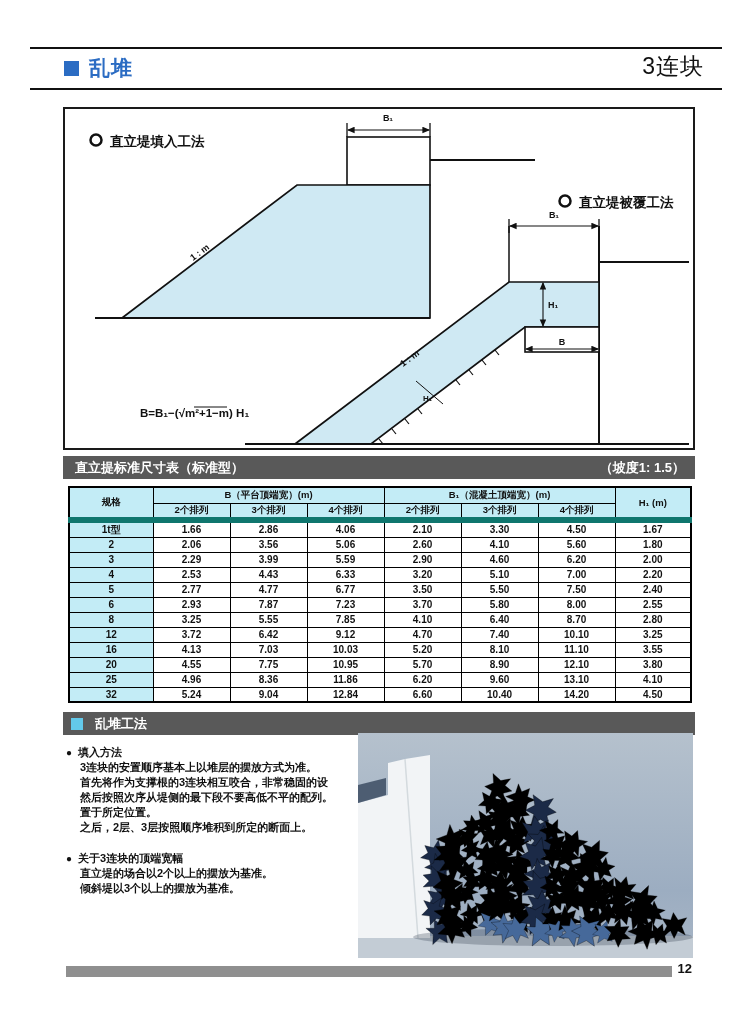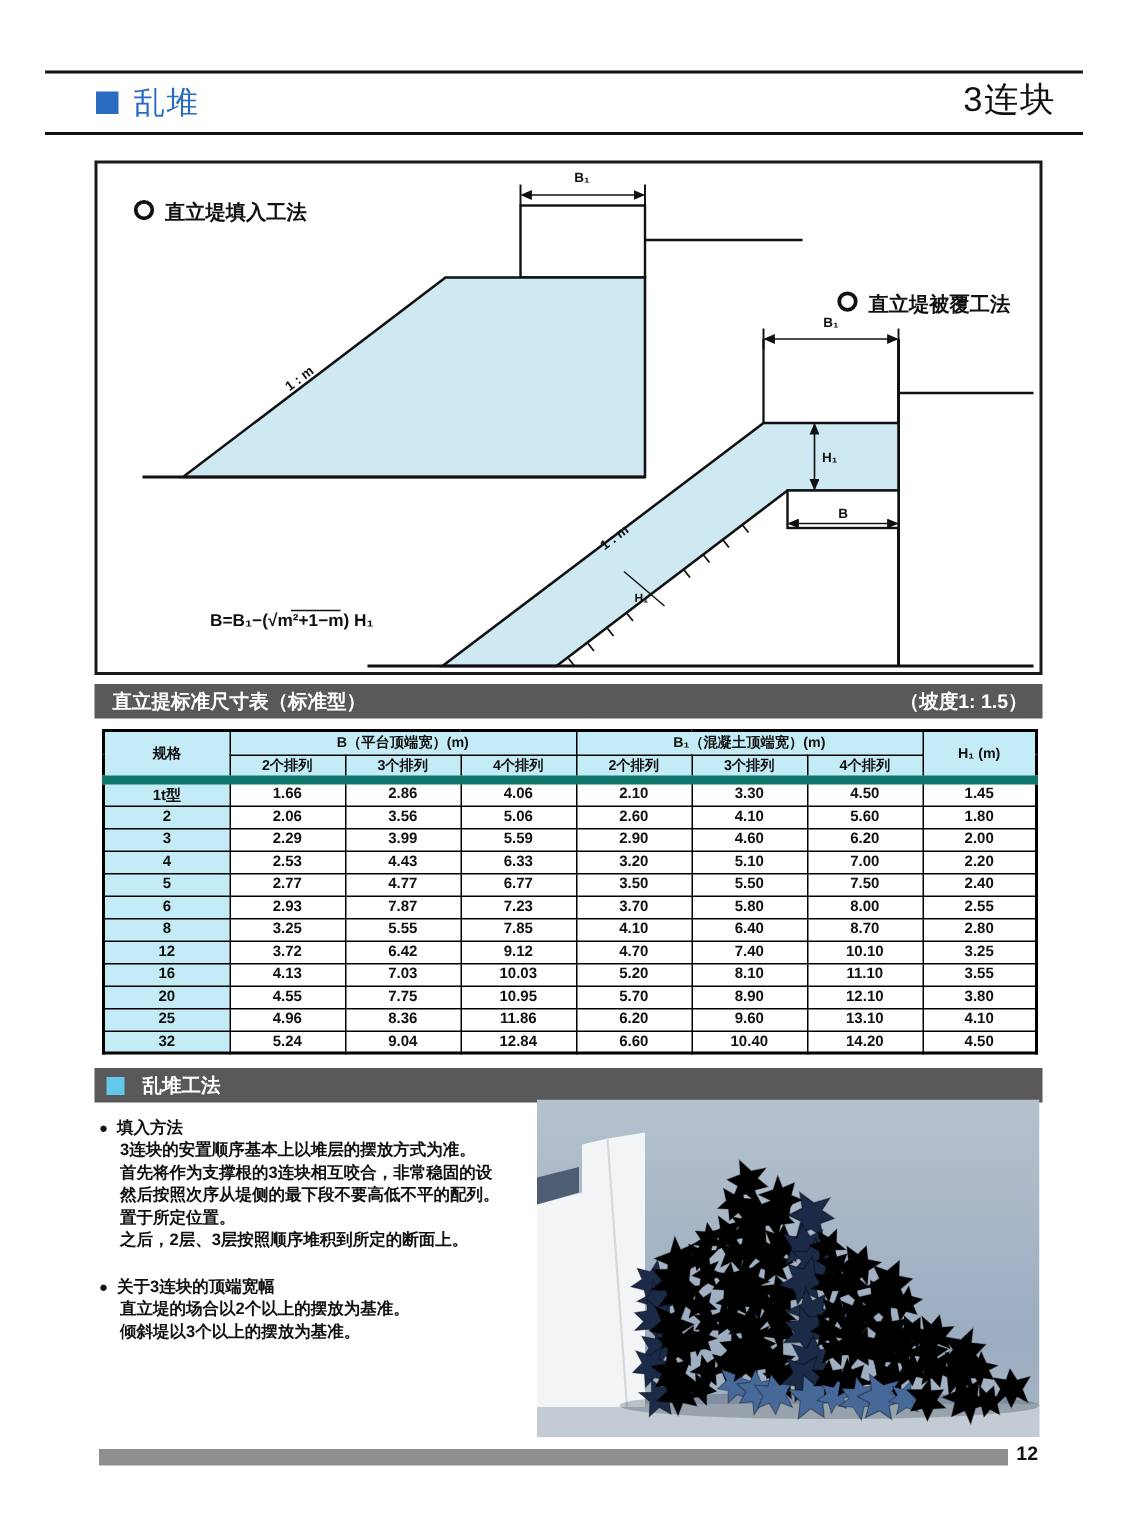--- a/index.html
+++ b/index.html
@@ -9,21 +9,21 @@
   *{margin:0;padding:0;box-sizing:border-box;}
   body{background:#e9e9e9;font-family:"Liberation Sans","DejaVu Sans",sans-serif;}
   .page{position:relative;width:750px;height:1026px;background:#ffffff;margin:0 auto;overflow:hidden;}
 
   .rule{position:absolute;left:30px;width:692px;height:2px;background:#111;}
   .rule.top{top:47px;}
   .rule.bottom{top:88px;}
 
   .hdr-left{position:absolute;left:64px;top:54px;display:flex;align-items:center;gap:10px;}
   .blue-sq{width:15px;height:15px;background:var(--accent-blue);}
-  .hdr-title{color:var(--accent-blue);font-size:21px;font-weight:normal;letter-spacing:1px;}
+  .hdr-title{color:var(--accent-blue);font-size:21px;font-weight:bold;letter-spacing:1px;}
   .hdr-right{position:absolute;right:46px;top:51px;font-size:23px;font-weight:normal;color:#111;letter-spacing:1px;text-align:center;}
 
   .diagram-box{position:absolute;left:63px;top:107px;width:632px;height:343px;border:2px solid #1a1a1a;background:#fff;}
 
   .bar{position:absolute;left:63px;width:632px;height:23px;background:var(--bar-gray);color:#fff;
        display:flex;align-items:center;font-size:13px;font-weight:bold;}
   .bar.table-bar{top:456px;justify-content:space-between;padding:0 10px 0 12px;}
   .bar.section-bar{top:712px;padding-left:8px;gap:12px;}
   .section-sq{width:12px;height:12px;background:var(--section-square-blue);display:inline-block;}
 
@@ -172,21 +172,21 @@
     </thead>
     <tbody id="table-body">
         <tr>
           <td class="spec">1t型</td>
           <td>1.66</td>
           <td>2.86</td>
           <td>4.06</td>
           <td>2.10</td>
           <td>3.30</td>
           <td>4.50</td>
-          <td>1.45</td>
+          <td>1.67</td>
         </tr>
         <tr>
           <td class="spec">2</td>
           <td>2.06</td>
           <td>3.56</td>
           <td>5.06</td>
           <td>2.60</td>
           <td>4.10</td>
           <td>5.60</td>
           <td>1.80</td>

